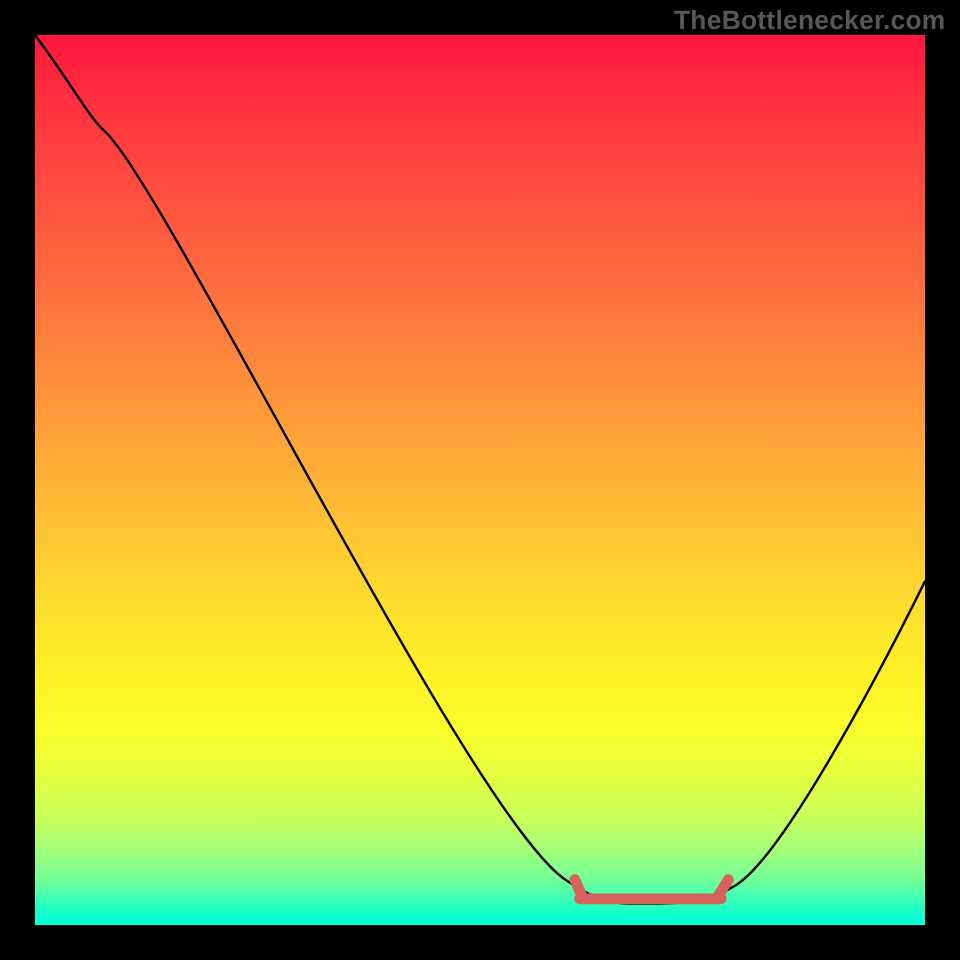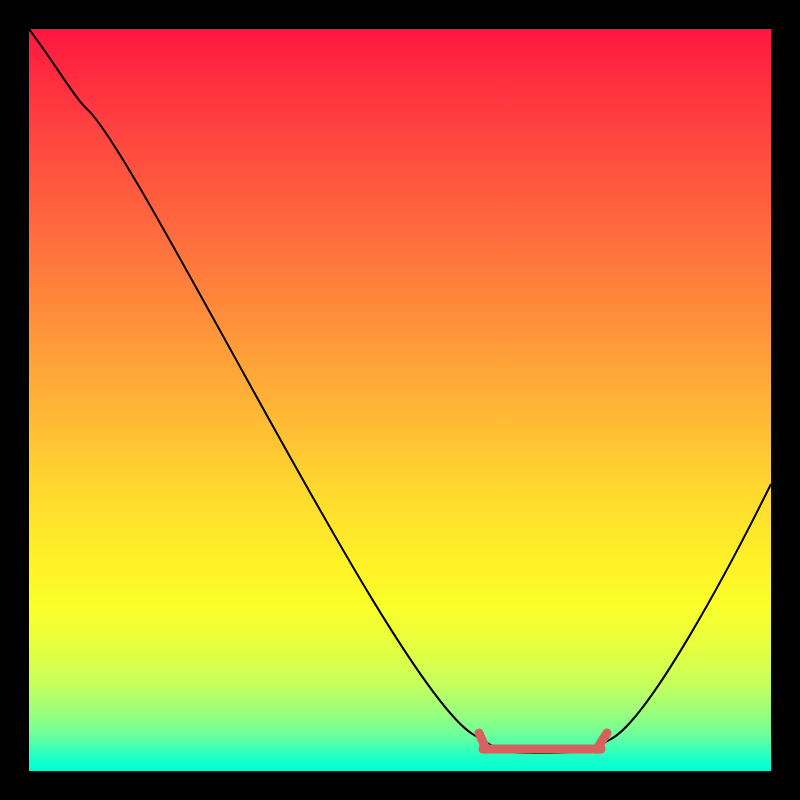--- a/index.html
+++ b/index.html
@@ -72,20 +72,21 @@
     fill: none;
     stroke: #d6625e;
     stroke-width: 9;
     stroke-linecap: round;
   }
 </style>
 </head>
 <body>
 <div class="frame">
 
+  <div class="watermark">TheBottlenecker.com</div>
 
   <div class="plot">
     <div class="gradient"></div>
     <svg class="curve" viewBox="0 0 742 742" preserveAspectRatio="none">
       <path class="curve-path" d="M 0 0 C 30 40, 46 70, 58 80 C 80 100, 135 200, 215 345 C 295 490, 400 680, 445 706 C 470 722, 475 724, 505 724 C 540 724, 560 724, 582 710 C 620 690, 700 540, 742 455"></path>
       <path class="valley-underline" d="M 454 720 L 572 720"></path>
       <path class="valley-tick" d="M 450 704 L 457 720"></path>
       <path class="valley-tick" d="M 568 720 L 578 704"></path>
     </svg>
   </div>

